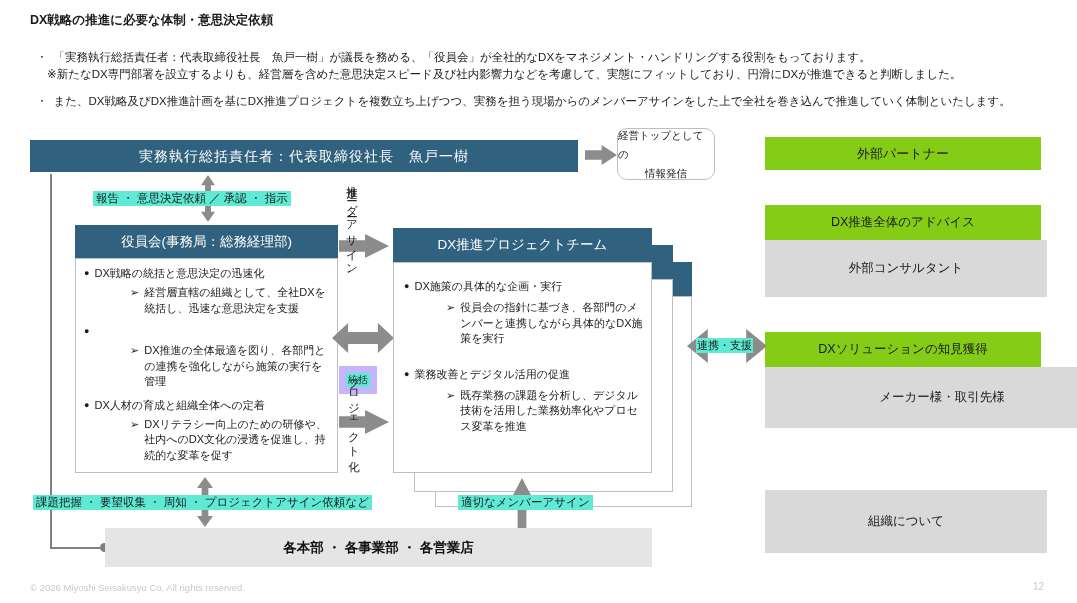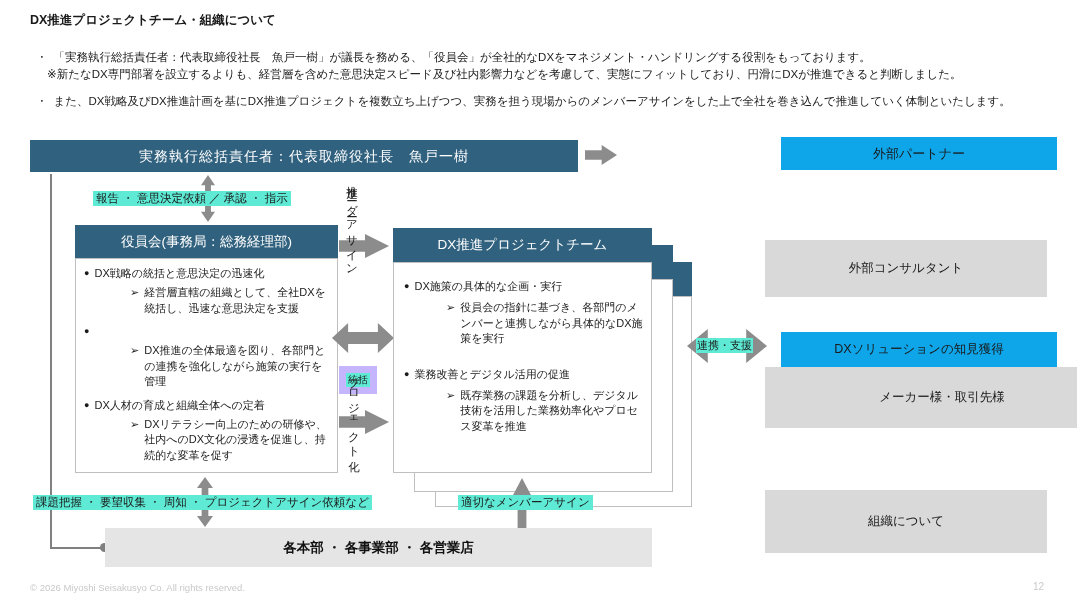--- a/index.html
+++ b/index.html
@@ -28,42 +28,46 @@
   .boxbody{position:absolute;background:#fff;border:1px solid #BFBFBF;box-sizing:border-box;}
   .li{display:flex;gap:5px;font-size:11px;line-height:15px;}
   .li .dm{font-size:9px;line-height:15px;}
   .sub{display:flex;gap:5px;font-size:11px;line-height:15.5px;}
   .vtext{position:absolute;writing-mode:vertical-rl;font-size:11.5px;letter-spacing:1.5px;z-index:2;white-space:nowrap;}
   .pbox{position:absolute;box-sizing:border-box;}
   .pbox .ph{height:34px;background:#30617E;}
   .pbox .pb{background:#fff;border:1px solid #BFBFBF;box-sizing:border-box;}
   .bottombox{position:absolute;left:105px;top:528px;width:547px;height:39px;background:#e5e5e5;
     text-align:center;line-height:39px;font-size:13.5px;font-weight:600;color:#111;}
-  .ybox{position:absolute;left:765px;width:276px;background:#0ea5e9;text-align:center;font-size:12.5px;margin-left:16px;}
+  .ybox{position:absolute;left:765px;width:276px;background:#84cc16;text-align:center;font-size:12.5px;}
   .gbox{position:absolute;left:765px;width:282px;background:#D9D9D9;text-align:center;font-size:12.5px;}
   .footer{position:absolute;left:30px;top:582px;font-size:9.5px;color:#C9C9C9;white-space:nowrap;}
   .pagenum{position:absolute;left:1033px;top:581px;font-size:10px;color:#C9C9C9;text-align:center;}
 </style>
 </head>
 <body>
 
 <div class="slide">
 
-  <div class="title">DX推進プロジェクトチーム・組織について</div>
+  <div class="title">DX戦略の推進に必要な体制・意思決定依頼</div>
 
   <div class="bullet" style="top:50px;">
     <span class="bm">・</span><span>「実務執行総括責任者：代表取締役社長　魚戸一樹」が議長を務める、「役員会」が全社的なDXをマネジメント・ハンドリングする役割をもっております。</span>
   </div>
   <div class="note" style="top:67px;">※新たなDX専門部署を設立するよりも、経営層を含めた意思決定スピード及び社内影響力などを考慮して、実態にフィットしており、円滑にDXが推進できると判断しました。</div>
   <div class="bullet" style="top:94px;">
     <span class="bm">・</span><span>また、DX戦略及びDX推進計画を基にDX推進プロジェクトを複数立ち上げつつ、実務を担う現場からのメンバーアサインをした上で全社を巻き込んで推進していく体制といたします。</span>
   </div>
 
   <div class="bar topbar">実務執行総括責任者：代表取締役社長　魚戸一樹</div>
   <div class="arrow arr-right" style="left:585px;top:145px;width:32px;height:20px;"></div>
+  <div class="bubble">
+    <span>経営トップとしての</span>
+    <span>情報発信</span>
+  </div>
 
   <div class="line" style="left:50px;top:174px;width:1.5px;height:374px;"></div>
   <div class="line" style="left:50px;top:547px;width:53px;height:1.5px;"></div>
   <div class="dot" style="left:100px;top:543px;"></div>
 
   <div class="arrow arr-vdouble" style="left:201px;top:175px;width:14px;height:47px;z-index:1;"></div>
   <div class="floatlabel" style="left:93px;top:191px;">報告 ・ 意思決定依頼 ／ 承認 ・ 指示</div>
 
   <div class="boxheader" style="left:75px;top:225px;width:263px;height:39px;line-height:33px;">役員会(事務局：総務経理部)</div>
   <div class="boxbody" style="left:75px;top:258px;width:263px;height:215px;padding:7px 8px 0 8px;">
@@ -134,20 +138,21 @@
   <div class="arrow arr-vdouble" style="left:197px;top:477px;width:16px;height:50px;z-index:1;"></div>
   <div class="floatlabel" style="left:33px;top:495px;">課題把握 ・ 要望収集 ・ 周知 ・ プロジェクトアサイン依頼など</div>
 
   <div class="bottombox">各本部 ・ 各事業部 ・ 各営業店</div>
 
   <div class="arrow arr-hdouble" style="left:687px;top:329px;width:80px;height:34px;z-index:1;"></div>
   <div class="floatlabel" style="left:696px;top:338px;font-size:11px;padding:0 1px;">連携・支援</div>
 
   <div class="ybox" style="top:137px;height:33px;line-height:33px;font-size:13px;">外部パートナー</div>
 
+  <div class="ybox" style="top:205px;height:35px;line-height:35px;">DX推進全体のアドバイス</div>
   <div class="gbox" style="top:240px;height:57px;line-height:57px;">外部コンサルタント</div>
 
   <div class="ybox" style="top:332px;height:35px;line-height:35px;">DXソリューションの知見獲得</div>
   <div class="gbox" style="top:367px;height:61px;line-height:61px;padding-left:36px;">メーカー様・取引先様</div>
 
   <div class="gbox" style="top:490px;height:63px;line-height:63px;">組織について</div>
 
   <div class="footer">© 2026 Miyoshi Seisakusyo Co. All rights reserved.</div>
   <div class="pagenum">12</div>
 

